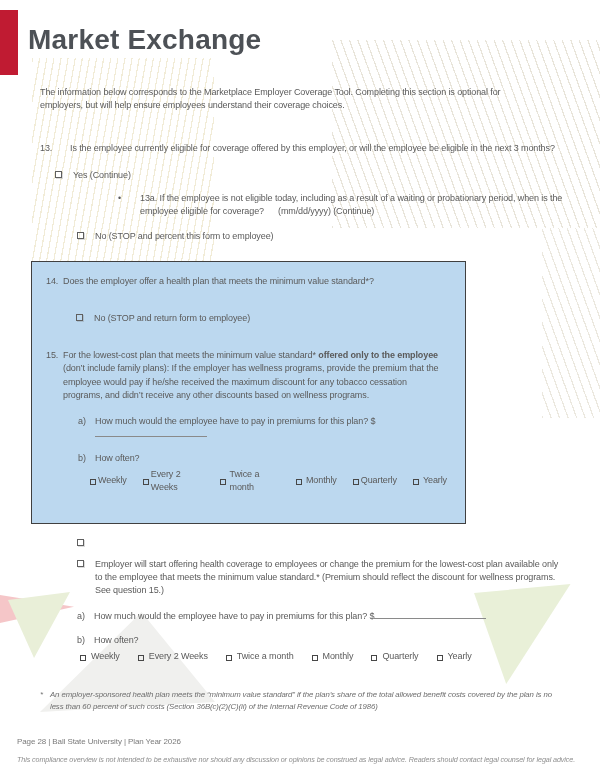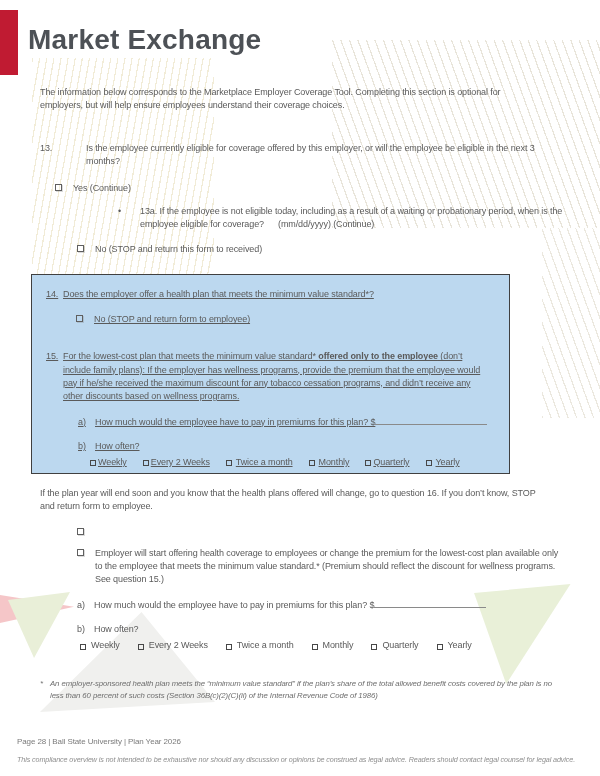--- a/index.html
+++ b/index.html
@@ -44,26 +44,26 @@
   .q .num{width:17px;flex:none;}
   .opt{display:flex;align-items:flex-start;}
   .cb{flex:none;width:7px;height:7px;border:1.1px solid #5f5f5f;margin:2px 11px 0 0;
       box-shadow:1px 1px 0 rgba(110,110,110,.25);background:transparent;}
   .cb-bold{flex:none;width:6px;height:6px;border:1.8px solid #474747;margin-top:2px;}
   .sub13a{display:flex;margin:10px 0 0 78px;}
   .sub13a .bullet{width:22px;flex:none;}
   .sub13a .subtext{width:424px;}
   .gap-sp{display:inline-block;width:14px;}
   
-  .bluebox{margin:18px 0 0 -9px;width:479px;background:var(--box-bg);
-    border:1.5px solid var(--box-border);padding:13px 18px 4px 14px;text-decoration:underline;}
+  .bluebox{margin:18px 0 0 -9px;width:435px;background:var(--box-bg);
+    border:1.5px solid var(--box-border);padding:13px 18px 29px 14px;}
   .ab-row{display:flex;align-items:flex-start;}
   .ab-row .marker{width:17px;flex:none;}
   .blank-line{display:inline-block;width:112px;height:9px;border-bottom:1px solid #8a8a8a;vertical-align:baseline;}
-  .freq{display:flex;align-items:center;text-align:center;}
+  .freq{display:flex;align-items:center;}
   .freq .fi{display:flex;align-items:center;}
   
   .footnote{display:flex;margin-top:26px;font-size:7.8px;font-style:italic;color:#6e6e6e;line-height:1.5;}
   .footnote .fn-marker{width:10px;flex:none;}
   .footnote .fn-text{width:506px;}
   .footer-line{position:absolute;left:17px;top:737px;z-index:1;font-size:8px;color:#7b7b7b;letter-spacing:-.1px;}
   .disclaimer{position:absolute;left:17px;top:755px;z-index:1;font-size:7.2px;font-style:italic;color:#8e8e8e;width:570px;letter-spacing:-.1px;}
 </style>
 </head>
 <body>
@@ -78,43 +78,43 @@
   <div class="deco tri-green-l"></div>
   <div class="deco tri-green-r"></div>
 
   <div class="red-bar"></div>
   <h1 class="page-title">Market Exchange</h1>
 
   <div class="content">
 
     <p class="intro">The information below corresponds to the Marketplace Employer Coverage Tool. Completing this section is optional for employers, but will help ensure employees understand their coverage choices.</p>
 
-    <div class="q" style="margin-top:30px;gap:16px;">
+    <div class="q" style="margin-top:30px;">
       <span class="num">13.</span>
       <span style="width:506px;padding-left:13px;">Is the employee currently eligible for coverage offered by this employer, or will the employee be eligible in the next 3 months?</span>
     </div>
     <div class="opt" style="margin:14px 0 0 15px;">
       <span class="cb"></span>
       <span>Yes (Continue)</span>
     </div>
     <div class="sub13a">
       <span class="bullet">•</span>
       <span class="subtext"><span>13a. If the employee is not eligible today, including as a result of a waiting or probationary period, when is the employee eligible for coverage?</span><span class="gap-sp"></span><span>(mm/dd/yyyy) (Continue)</span></span>
     </div>
     <div class="opt" style="margin:12px 0 0 37px;">
       <span class="cb"></span>
-      <span>No (STOP and return this form to received)</span>
+      <span>No (STOP and percent this form to employee)</span>
     </div>
 
     <div class="bluebox">
       <div class="q">
         <span class="num">14.</span>
         <span style="width:485px;">Does the employer offer a health plan that meets the minimum value standard*?</span>
       </div>
-      <div class="opt" style="margin:12px 0 0 30px;">
+      <div class="opt" style="margin:24px 0 0 30px;">
         <span class="cb"></span>
         <span>No (STOP and return form to employee)</span>
       </div>
 
       <div class="q" style="margin-top:24px;">
         <span class="num">15.</span>
         <span style="width:492px;"><span>For the lowest-cost plan that meets the minimum value standard* </span><b>offered only to the employee</b><span> (don’t include family plans): If the employer has wellness programs, provide the premium that the employee would pay if he/she received the maximum discount for any tobacco cessation programs, and didn’t receive any other discounts based on wellness programs.</span></span>
       </div>
       <div class="ab-row" style="margin:13px 0 0 32px;">
         <span class="marker">a)</span>
@@ -145,21 +145,20 @@
             <span class="cb-bold"></span>
             <span>Quarterly</span>
           </span>
         <span class="fi" style="gap:4px;">
             <span class="cb-bold"></span>
             <span>Yearly</span>
           </span>
       </div>
     </div>
 
-    <p style="margin-top:13px;width:508px;">If the plan year will end soon and you know that the health plans offered will change, go to question 16. If you don’t know, STOP and return form to employee.</p>
 
     <div class="opt" style="margin:13px 0 0 37px;">
       <span class="cb"></span>
     </div>
     <div class="opt" style="margin:12px 0 0 37px;">
       <span class="cb"></span>
       <span style="width:468px;">Employer will start offering health coverage to employees or change the premium for the lowest-cost plan available only to the employee that meets the minimum value standard.* (Premium should reflect the discount for wellness programs. See question 15.)</span>
     </div>
     <div class="ab-row" style="margin:13px 0 0 37px;">
       <span class="marker">a)</span>

